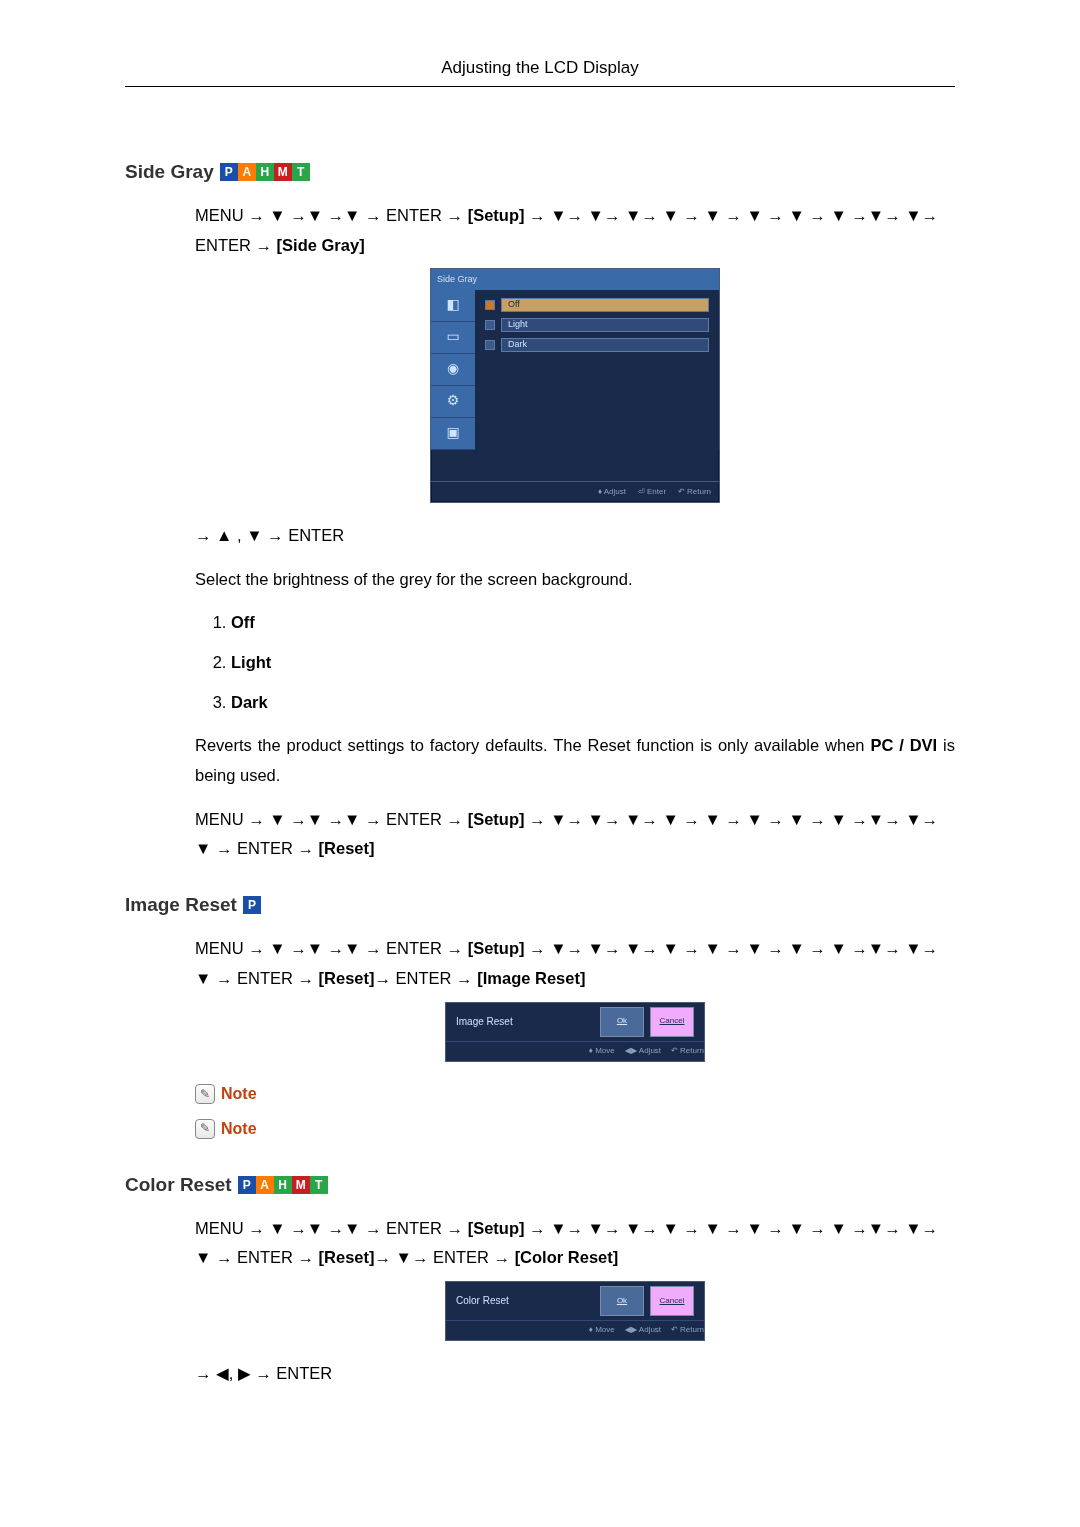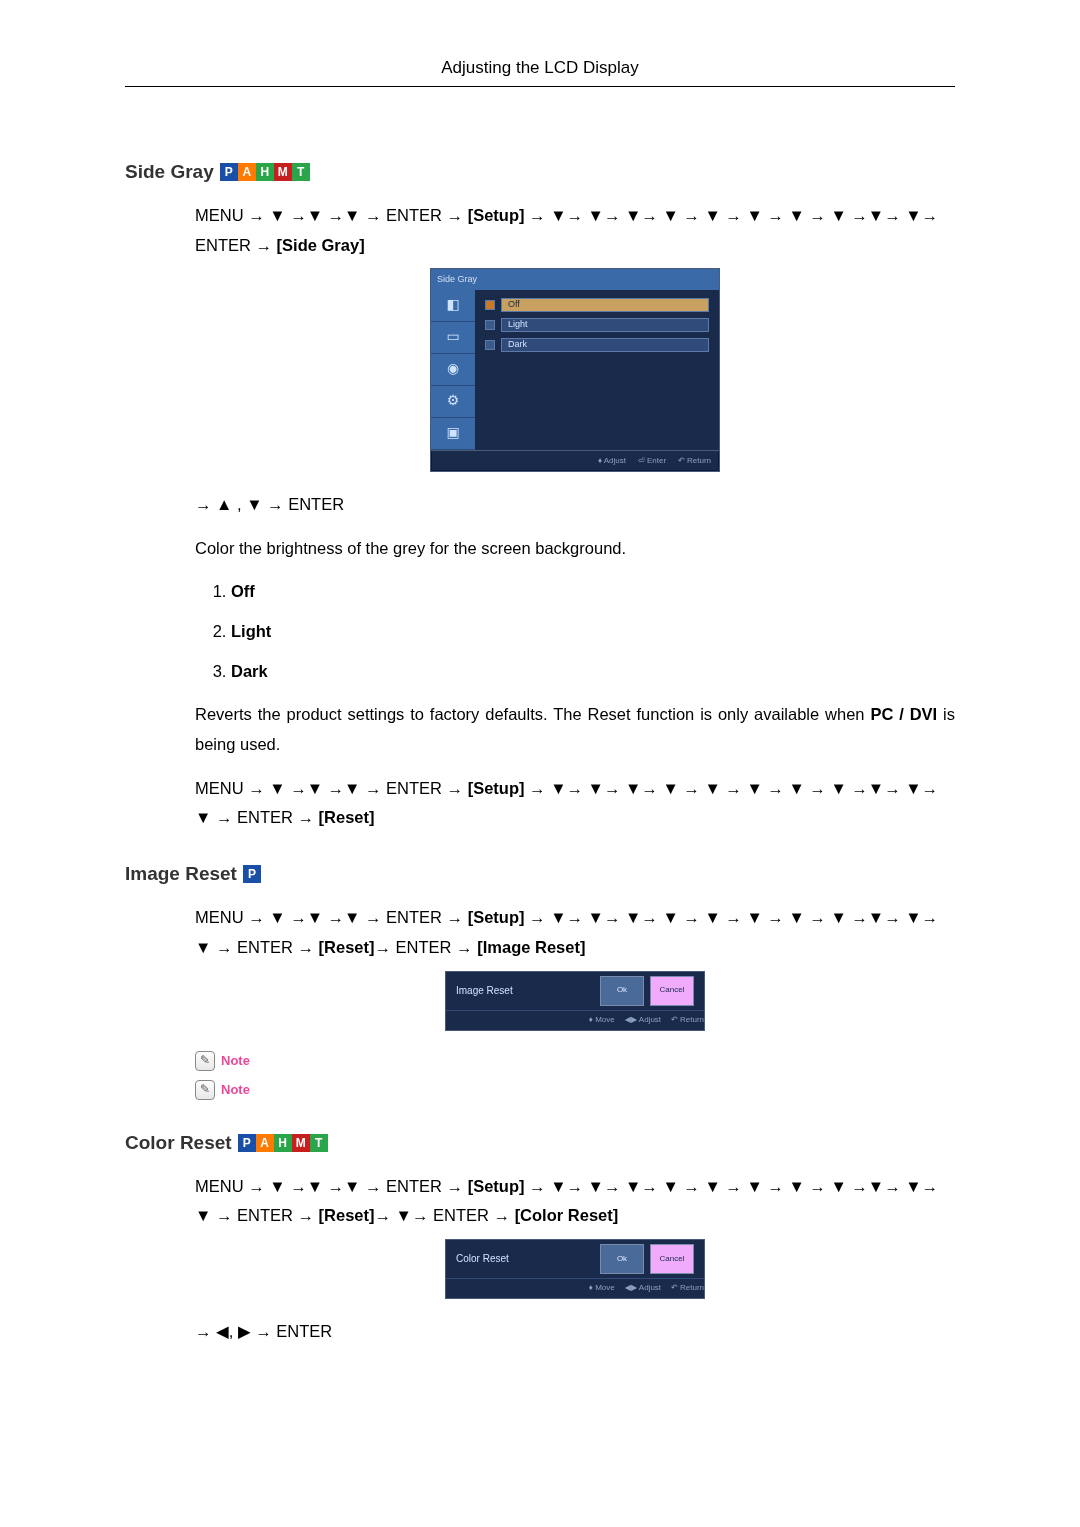--- a/index.html
+++ b/index.html
@@ -115,20 +115,21 @@
   }
   .opt-bar.sel { background: #c8a060; color: #1a2a4a; }
   .osd-footer {
     border-top: 1px solid #4a5a7a;
     display: flex;
     justify-content: flex-end;
     gap: 12px;
     padding: 3px 8px;
     font-size: 8px;
     color: #8aa0c0;
+    margin-top: 31px;
   }
   .para { margin: 14px 0; }
   .list-ol { margin: 8px 0 10px 36px; }
   .list-ol li { margin: 10px 0; }
   .list-ol li span { font-weight: bold; }
   .note-row {
     display: flex;
     align-items: center;
     gap: 6px;
     margin: 2px 0 6px 0;
@@ -137,21 +138,21 @@
     width: 20px; height: 20px;
     border: 1px solid #888;
     border-radius: 4px;
     background: linear-gradient(#fdfdfd,#e8e8e8);
     display: inline-flex;
     align-items: center;
     justify-content: center;
     font-size: 12px;
     color: #555;
   }
-  .note-label { font-weight: bold; font-size: 13px; color: #ec4899; }
+  .note-label { font-weight: bold; font-size: 16px; color: #c2410c; }
   .osd-dialog {
     width: 260px;
     margin: 0 auto;
     background: #1a2a4a;
     border: 1px solid #4a5a7a;
     font-size: 10px;
     color: #cfe3ff;
   }
   .osd-dialog .row1 {
     display: flex;
@@ -159,20 +160,21 @@
     justify-content: space-between;
     padding: 4px 10px;
   }
   .dlg-title { color: #cfe3ff; font-size: 10px; }
   .dlg-btns { display: flex; gap: 6px; }
   .dlg-btn {
     width: 44px; height: 30px;
     display: inline-flex; align-items: center; justify-content: center;
     font-size: 8px;
     border: 1px solid #7a8aaa;
+    text-decoration: underline;
   }
   .dlg-btn.ok { background: #4a6a9a; color: #dce8ff; }
   .dlg-btn.cancel { background: #f0abfc; color: #1a2a4a; }
   .row2 {
     display: flex;
     justify-content: flex-end;
     gap: 10px;
     padding: 2px 0 3px 10px;
     font-size: 8px;
     color: #8aa0c0;
@@ -229,21 +231,21 @@
         </div>
         <div class="osd-footer">
           <span>♦ Adjust</span>
           <span>⏎ Enter</span>
           <span>↶ Return</span>
         </div>
       </div>
     </div>
 
     <div class="para nav">→ ▲ , ▼ → ENTER</div>
-    <div class="para">Color the brightness of the grey for the screen background.</div>
+    <div class="para">Select the brightness of the grey for the screen background.</div>
 
     <ol class="list-ol">
       <li><span>Off</span></li>
       <li><span>Light</span></li>
       <li><span>Dark</span></li>
     </ol>
   </div>
 
   <div class="content-block">
     <div class="para" style="text-align:justify">

